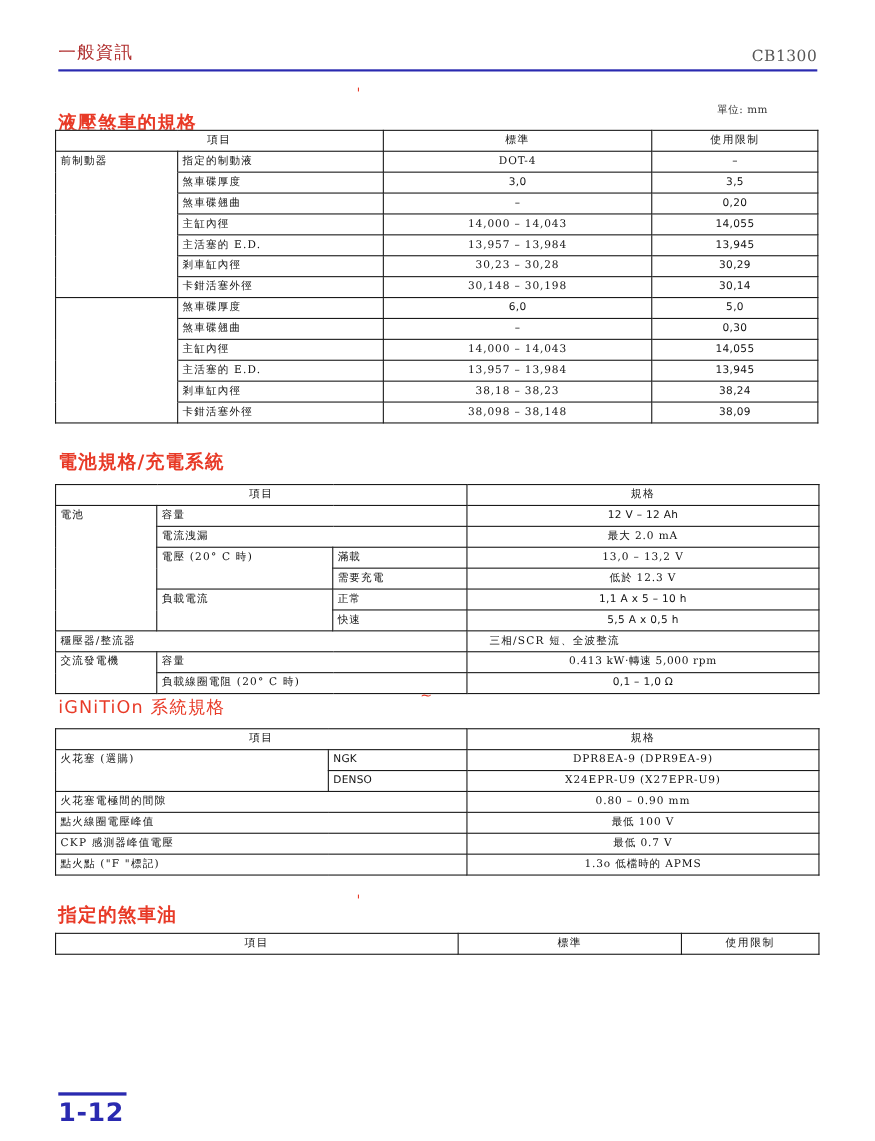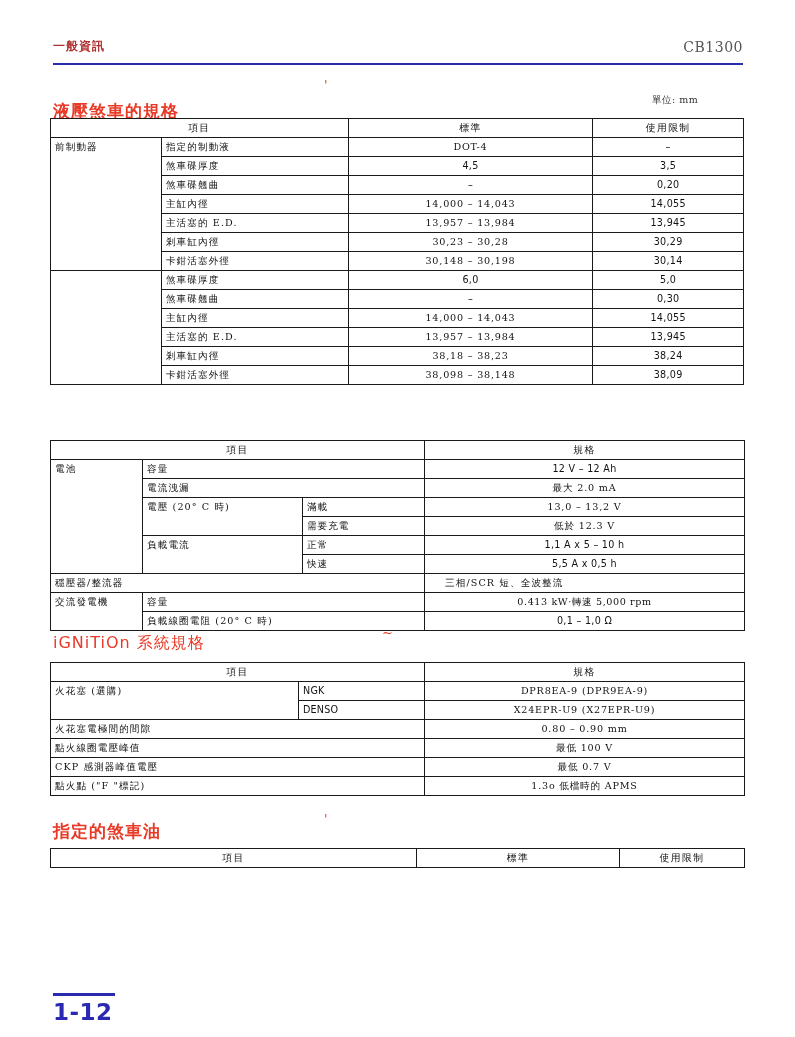--- a/index.html
+++ b/index.html
@@ -17,21 +17,21 @@
 
   .page { position: absolute; left: 0; top: 0; width: 795px; height: 1037px; }
 
   
   .hdr {
     position: absolute; left: 53px; top: 38px; width: 690px;
     display: flex; justify-content: space-between; align-items: flex-end;
   }
   .hdr-left {
     font-family: "DejaVu Serif", "Liberation Serif", serif;
-    font-size: 12px; color: #b03030; letter-spacing: 1px; font-weight: bold;
+    font-size: 16px; color: #b03030; letter-spacing: 1px; font-weight: normal;
   }
   .hdr-right {
     font-family: "DejaVu Serif", "Liberation Serif", serif;
     font-size: 14px; color: #555; letter-spacing: 0.5px;
   }
   .hdr-rule {
     position: absolute; left: 53px; top: 63px; width: 690px; height: 2.2px;
     background: #2a2ab0;
   }
 
@@ -132,21 +132,21 @@
 
       <tr>
         <td class="lbl" style="border-bottom:none;">前制動器</td>
         <td class="lbl2" style="border-left:none;margin-top:31px;">指定的制動液</td>
         <td class="val latin">DOT-4</td>
         <td class="val sans">–</td>
       </tr>
       <tr>
         <td style="border-top:none;border-bottom:none;"></td>
         <td class="lbl2">煞車碟厚度</td>
-        <td class="val sans">4,5</td>
+        <td class="val sans">3,0</td>
         <td class="val sans">3,5</td>
       </tr>
       <tr>
         <td style="border-top:none;border-bottom:none;"></td>
         <td class="lbl2">煞車碟翹曲</td>
         <td class="val sans">–</td>
         <td class="val sans">0,20</td>
       </tr>
       <tr>
         <td style="border-top:none;border-bottom:none;"></td>
@@ -205,20 +205,21 @@
       </tr>
       <tr>
         <td style="border-top:none;"></td>
         <td class="lbl2">卡鉗活塞外徑</td>
         <td class="val latin">38,098 – 38,148</td>
         <td class="val sans">38,09</td>
       </tr>
     </tbody>
   </table>
 
+  <div class="sec-title" style="left:53px; top:408px;">電池規格/充電系統</div>
 
   <table class="spec" style="left:50px; top:440px; width:694px;">
     <colgroup>
         <col style="width:92px">
         <col style="width:160px">
         <col style="width:122px">
         <col style="width:320px">
       </colgroup>
     <tbody>
       <tr>

